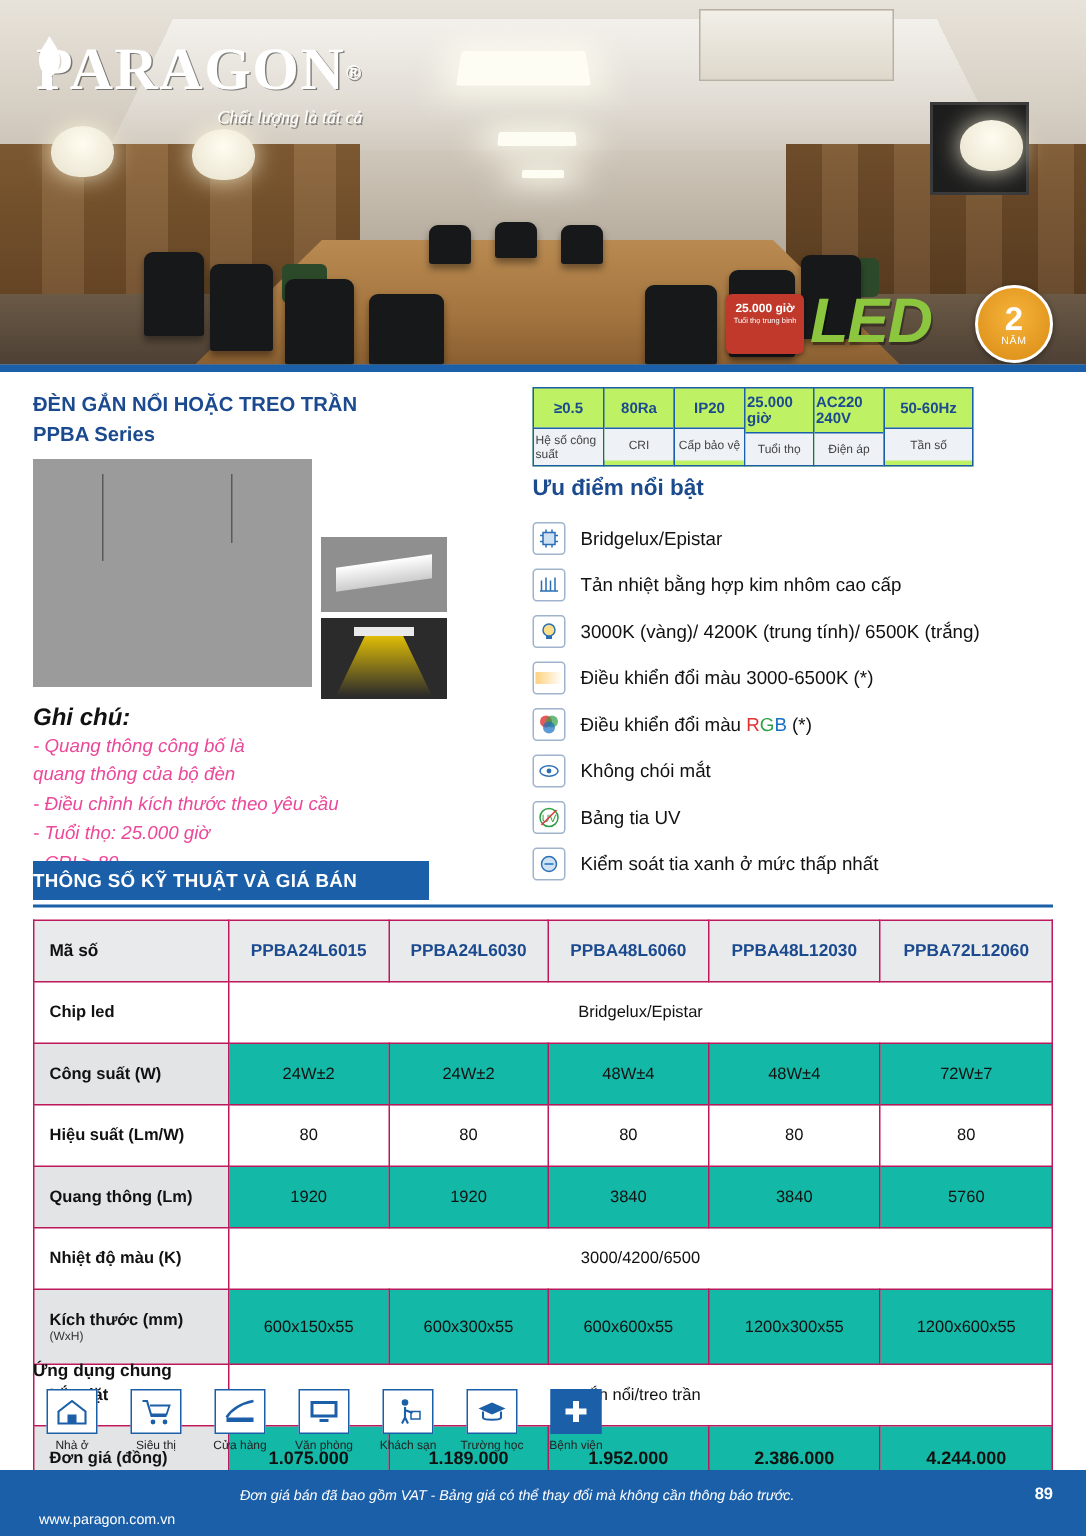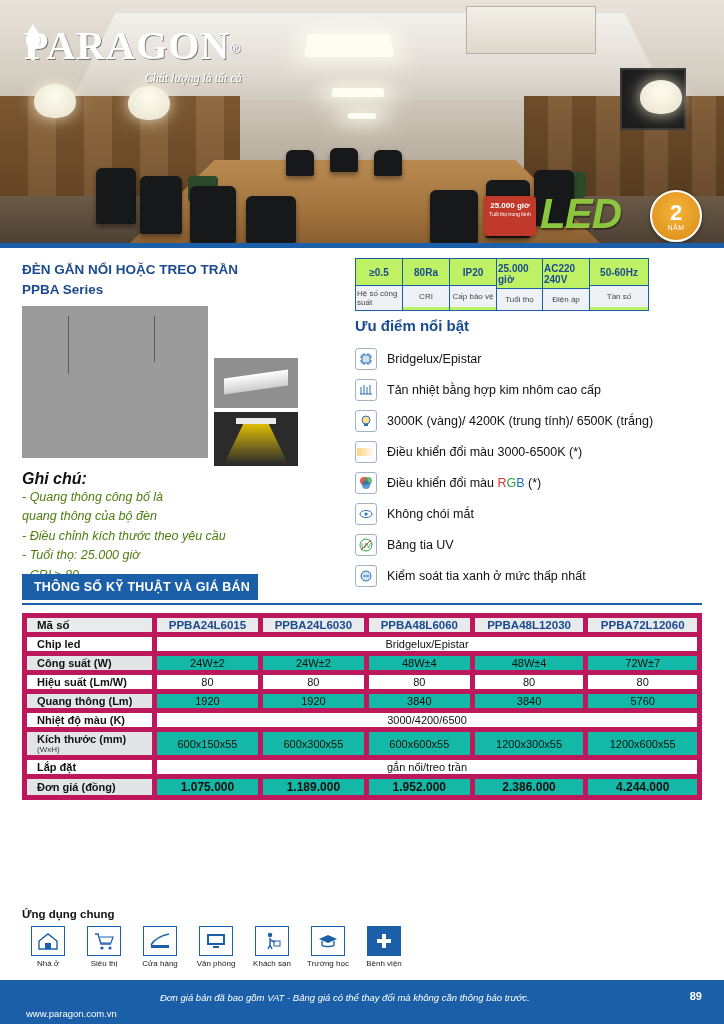--- a/index.html
+++ b/index.html
@@ -157,21 +157,21 @@
     transform: skewY(-8deg);
     border-radius:2px; box-shadow:0 2px 4px rgba(0,0,0,.3);
   }
   .wire { position:absolute; width:1px; background:#5a5a5a; }
   .note-head {
     position:absolute; left:22px; top:470px;
     font-size:16px; font-weight:bold; font-style:italic; color:#111;
   }
   .note-list {
     position:absolute; left:22px; top:488px; width:310px;
-    font-size:12.5px; font-style:italic; color:#4d7c0f; line-height:1.55;
+    font-size:12.5px; font-style:italic; color:#ec4899; line-height:1.55;
   }
 
   
   .chips { position:absolute; left:355px; top:258px; display:flex; }
   .chip {
     width:48px; border:1px solid #1b5fa8; margin-right:-1px;
     text-align:left; background:#bef264;
   }
   .chip .v {
     font-size:10px; color:#1b4a8f; font-weight:bold;
@@ -199,33 +199,33 @@
     width:22px; height:22px; border:1px solid #9fb4cc; border-radius:3px;
     margin-right:10px; flex:none; background:#fff;
     display:flex; align-items:center; justify-content:center;
     font-size:10px; color:#2a6fb5; overflow:hidden;
   }
   .feat-txt { font-size:12.5px; color:#111; }
   .r { color:#e03131; } .g { color:#2f9e44; } .b { color:#1971c2; }
 
   
   .sec-bar {
-    position:absolute; left:22px; top:574px; width:236px; height:26px;
+    position:absolute; left:22px; top:574px; width:264px; height:26px;
     background:#1b5fa8; color:#fff; font-size:12.5px; font-weight:bold;
-    display:flex; align-items:center; padding-left:12px; letter-spacing:.2px;
+    display:flex; align-items:center; letter-spacing:.2px;
   }
   .sec-rule { position:absolute; left:22px; top:603px; width:680px; height:2px; background:#1b5fa8; }
 
   
   table.spec {
     position:absolute; left:22px; top:613px; width:680px;
     border-collapse:collapse; font-size:11px;
   }
   table.spec td, table.spec th {
-    border:5px solid #be185d; text-align:center; padding:1px 3px; color:#111;
+    border:1px solid #be185d; text-align:center; padding:14px 3px; color:#111;
   }
   table.spec tr.head td { background:#e8eaec; font-weight:bold; color:#1b4a8f; font-size:11.5px; }
   table.spec tr.head td.first { color:#111; }
   table.spec td.first {
     text-align:left; padding-left:10px; font-weight:bold; background:#e8eaec; width:130px;
   }
   table.spec tr.alt td { background:#14b8a6; }
   table.spec tr.white td { background:#ffffff; }
   table.spec td.first.alt2 { background:#e2e4e6; }
   .sub-unit { font-weight:normal; font-size:8px; display:block; color:#333; }

